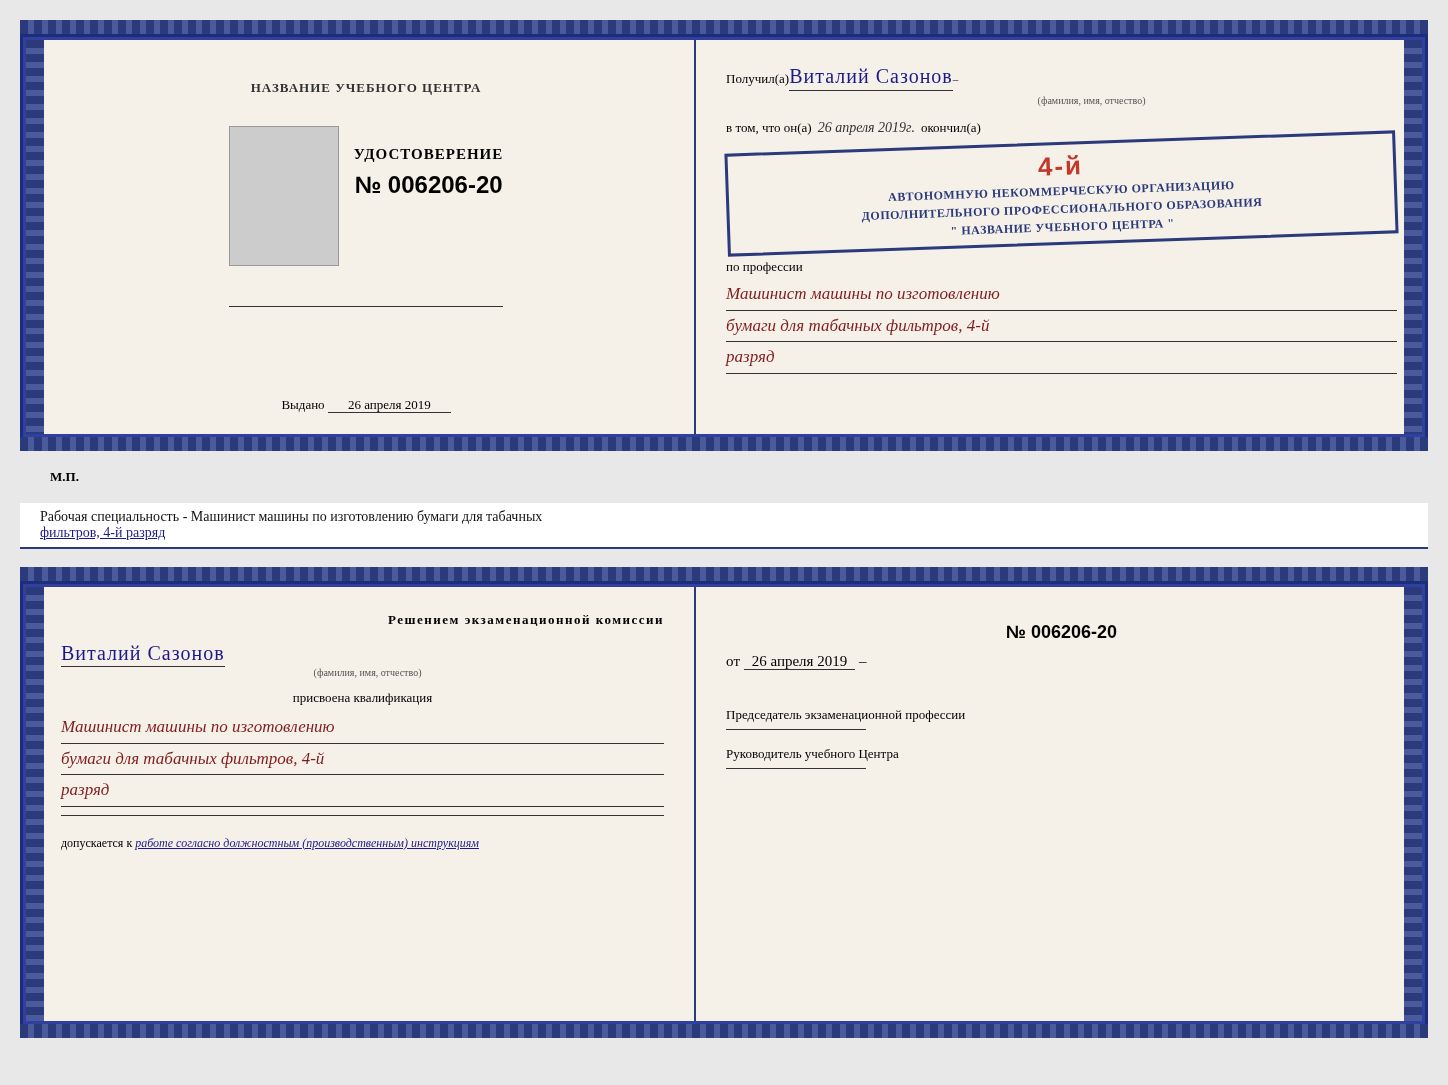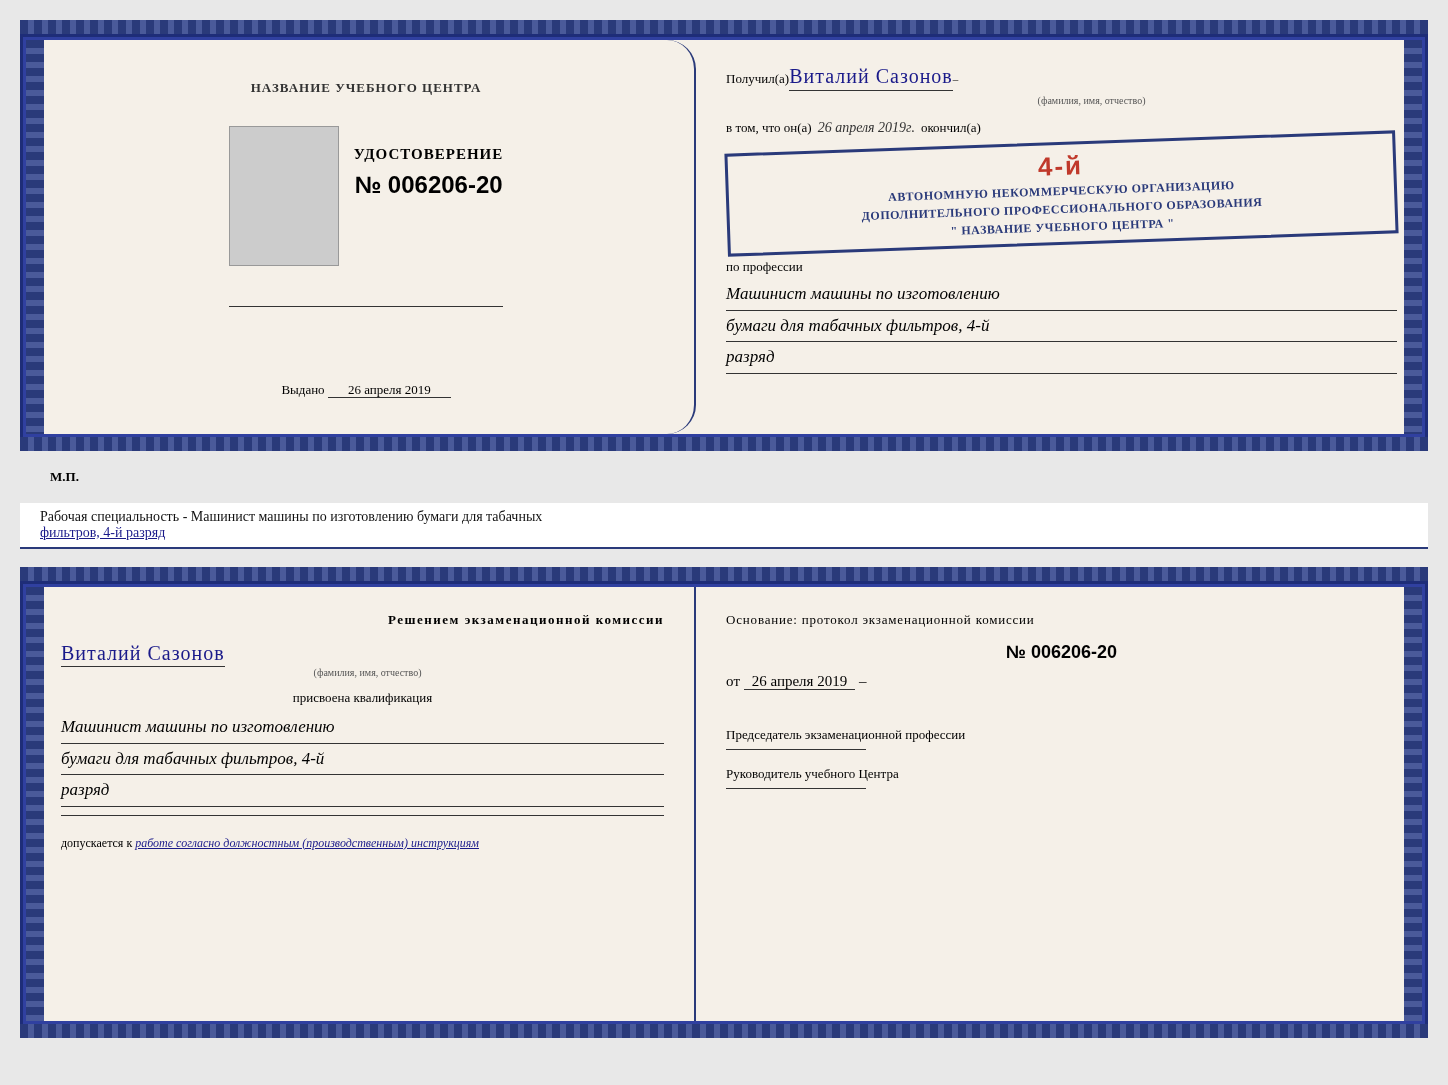--- a/index.html
+++ b/index.html
@@ -13,26 +13,25 @@
 
     .page-wrapper {
       display: flex;
       flex-direction: column;
       gap: 18px;
     }
 
     .cert-left {
       width: 48%;
       border-right: 2px solid #2a3a7a;
-      padding: 30px 30px 36px 30px;
+      padding: 30px 30px 21px 30px;
       display: flex;
       flex-direction: column;
       align-items: center;
       position: relative;
-      border-radius: 29px;
     }
 
     .cert-right {
       width: 52%;
       padding: 25px 25px 20px 30px;
       position: relative;
     }
 
     .side-decoration-right {
       position: absolute;
@@ -155,21 +154,21 @@
       font-size: 13px;
       margin-top: 14px;
       margin-bottom: 4px;
     }
 
     .profession-line {
       border-bottom: 1px solid #333;
       font-family: 'Segoe Script', cursive;
       font-style: italic;
       font-size: 17px;
-      color: #000000;
+      color: #7f1d1d;
       line-height: 1.8;
       display: block;
     }
 
     
     .working-specialty-bar {
       background: #ffffff;
       padding: 6px 20px;
       font-size: 14px;
       color: #111;
@@ -401,21 +400,20 @@
 
           <div style="border-bottom:1px solid #333; margin:8px 0; width:100%;"></div>
 
           <div class="dopuskaetsya-line">
             <span>допускается к</span>
             <span class="handwritten-italic underlined-text">работе согласно должностным (производственным) инструкциям</span>
           </div>
         </div>
 
         <div class="bottom-right">
-          <div class="osnovanie-title">Основание: протокол экзаменационной  комиссии</div>
 
           <span class="number-medium">№  006206-20</span>
 
           <div class="ot-line">
             <span>от</span>
             <span style="border-bottom:1px solid #333; padding: 0 8px;">26 апреля 2019</span>
             <span> –</span>
           </div>
 
           <div class="podpis-block">

